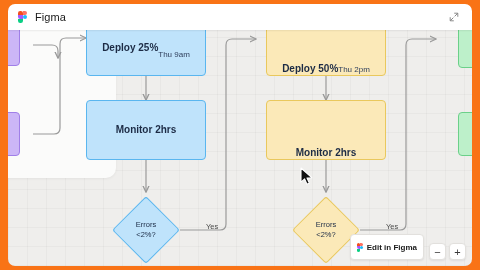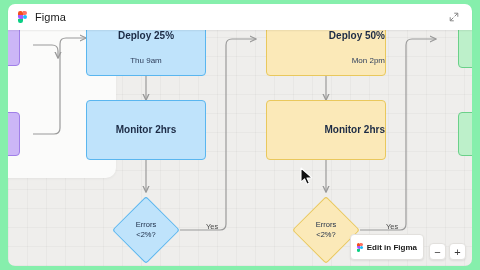--- a/index.html
+++ b/index.html
@@ -5,21 +5,21 @@
   * { box-sizing: border-box; margin: 0; padding: 0; }
   html, body {
     width: 480px; height: 270px;
     overflow: hidden;
     font-family: "Liberation Sans", sans-serif;
     background: #f7f5f2;
   }
   .app {
     position: relative;
     width: 480px; height: 270px;
-    background: #86efac;
+    background: #f97316;
     overflow: hidden;
   }
 
   
   .titlebar {
     position: absolute;
     left: 8px; top: 4px;
     width: 464px; height: 26px;
     background: #ffffff;
     border-radius: 7px 7px 0 0;
@@ -81,21 +81,21 @@
     border-radius: 10px;
     box-shadow: 0 1px 3px rgba(0,0,0,.05);
   }
 
   
   .node {
     position: absolute;
     border-radius: 4px;
     border: 1.4px solid;
     display: flex;
-    flex-direction: column;
+    flex-direction: row;
     align-items: center;
     justify-content: center;
     text-align: center;
     line-height: 1.25;
   }
   .node .t1 { font-size: 10px; font-weight: bold; color: #1c2b45; }
   .node .t2 { font-size: 8px; color: #31415e; margin-top: 14px; }
 
   .n-blue   { background:#bfe3fb; border-color:#5ab6ef; }
   .n-amber  { background:#fbe9b8; border-color:#e9c85d;align-items:flex-end; }
@@ -239,21 +239,21 @@
       <div class="inner">
         <div>Errors</div>
         <div>&lt;2%?</div>
       </div>
     </div>
 
     <div class="edge-label" style="left:198px; top:192px;">Yes</div>
 
     <div class="node n-amber" style="left:258px; top:-10px; width:120px; height:56px;">
       <div class="t1">Deploy 50%</div>
-      <div class="t2">Mon 2pm</div>
+      <div class="t2">Thu 2pm</div>
     </div>
 
     <div class="node n-amber" style="left:258px; top:70px; width:120px; height:60px;">
       <div class="t1">Monitor 2hrs</div>
     </div>
 
     <div class="diamond d-amber" style="left:294px; top:176px; width:48px; height:48px;">
       <div class="inner">
         <div>Errors</div>
         <div>&lt;2%?</div>

